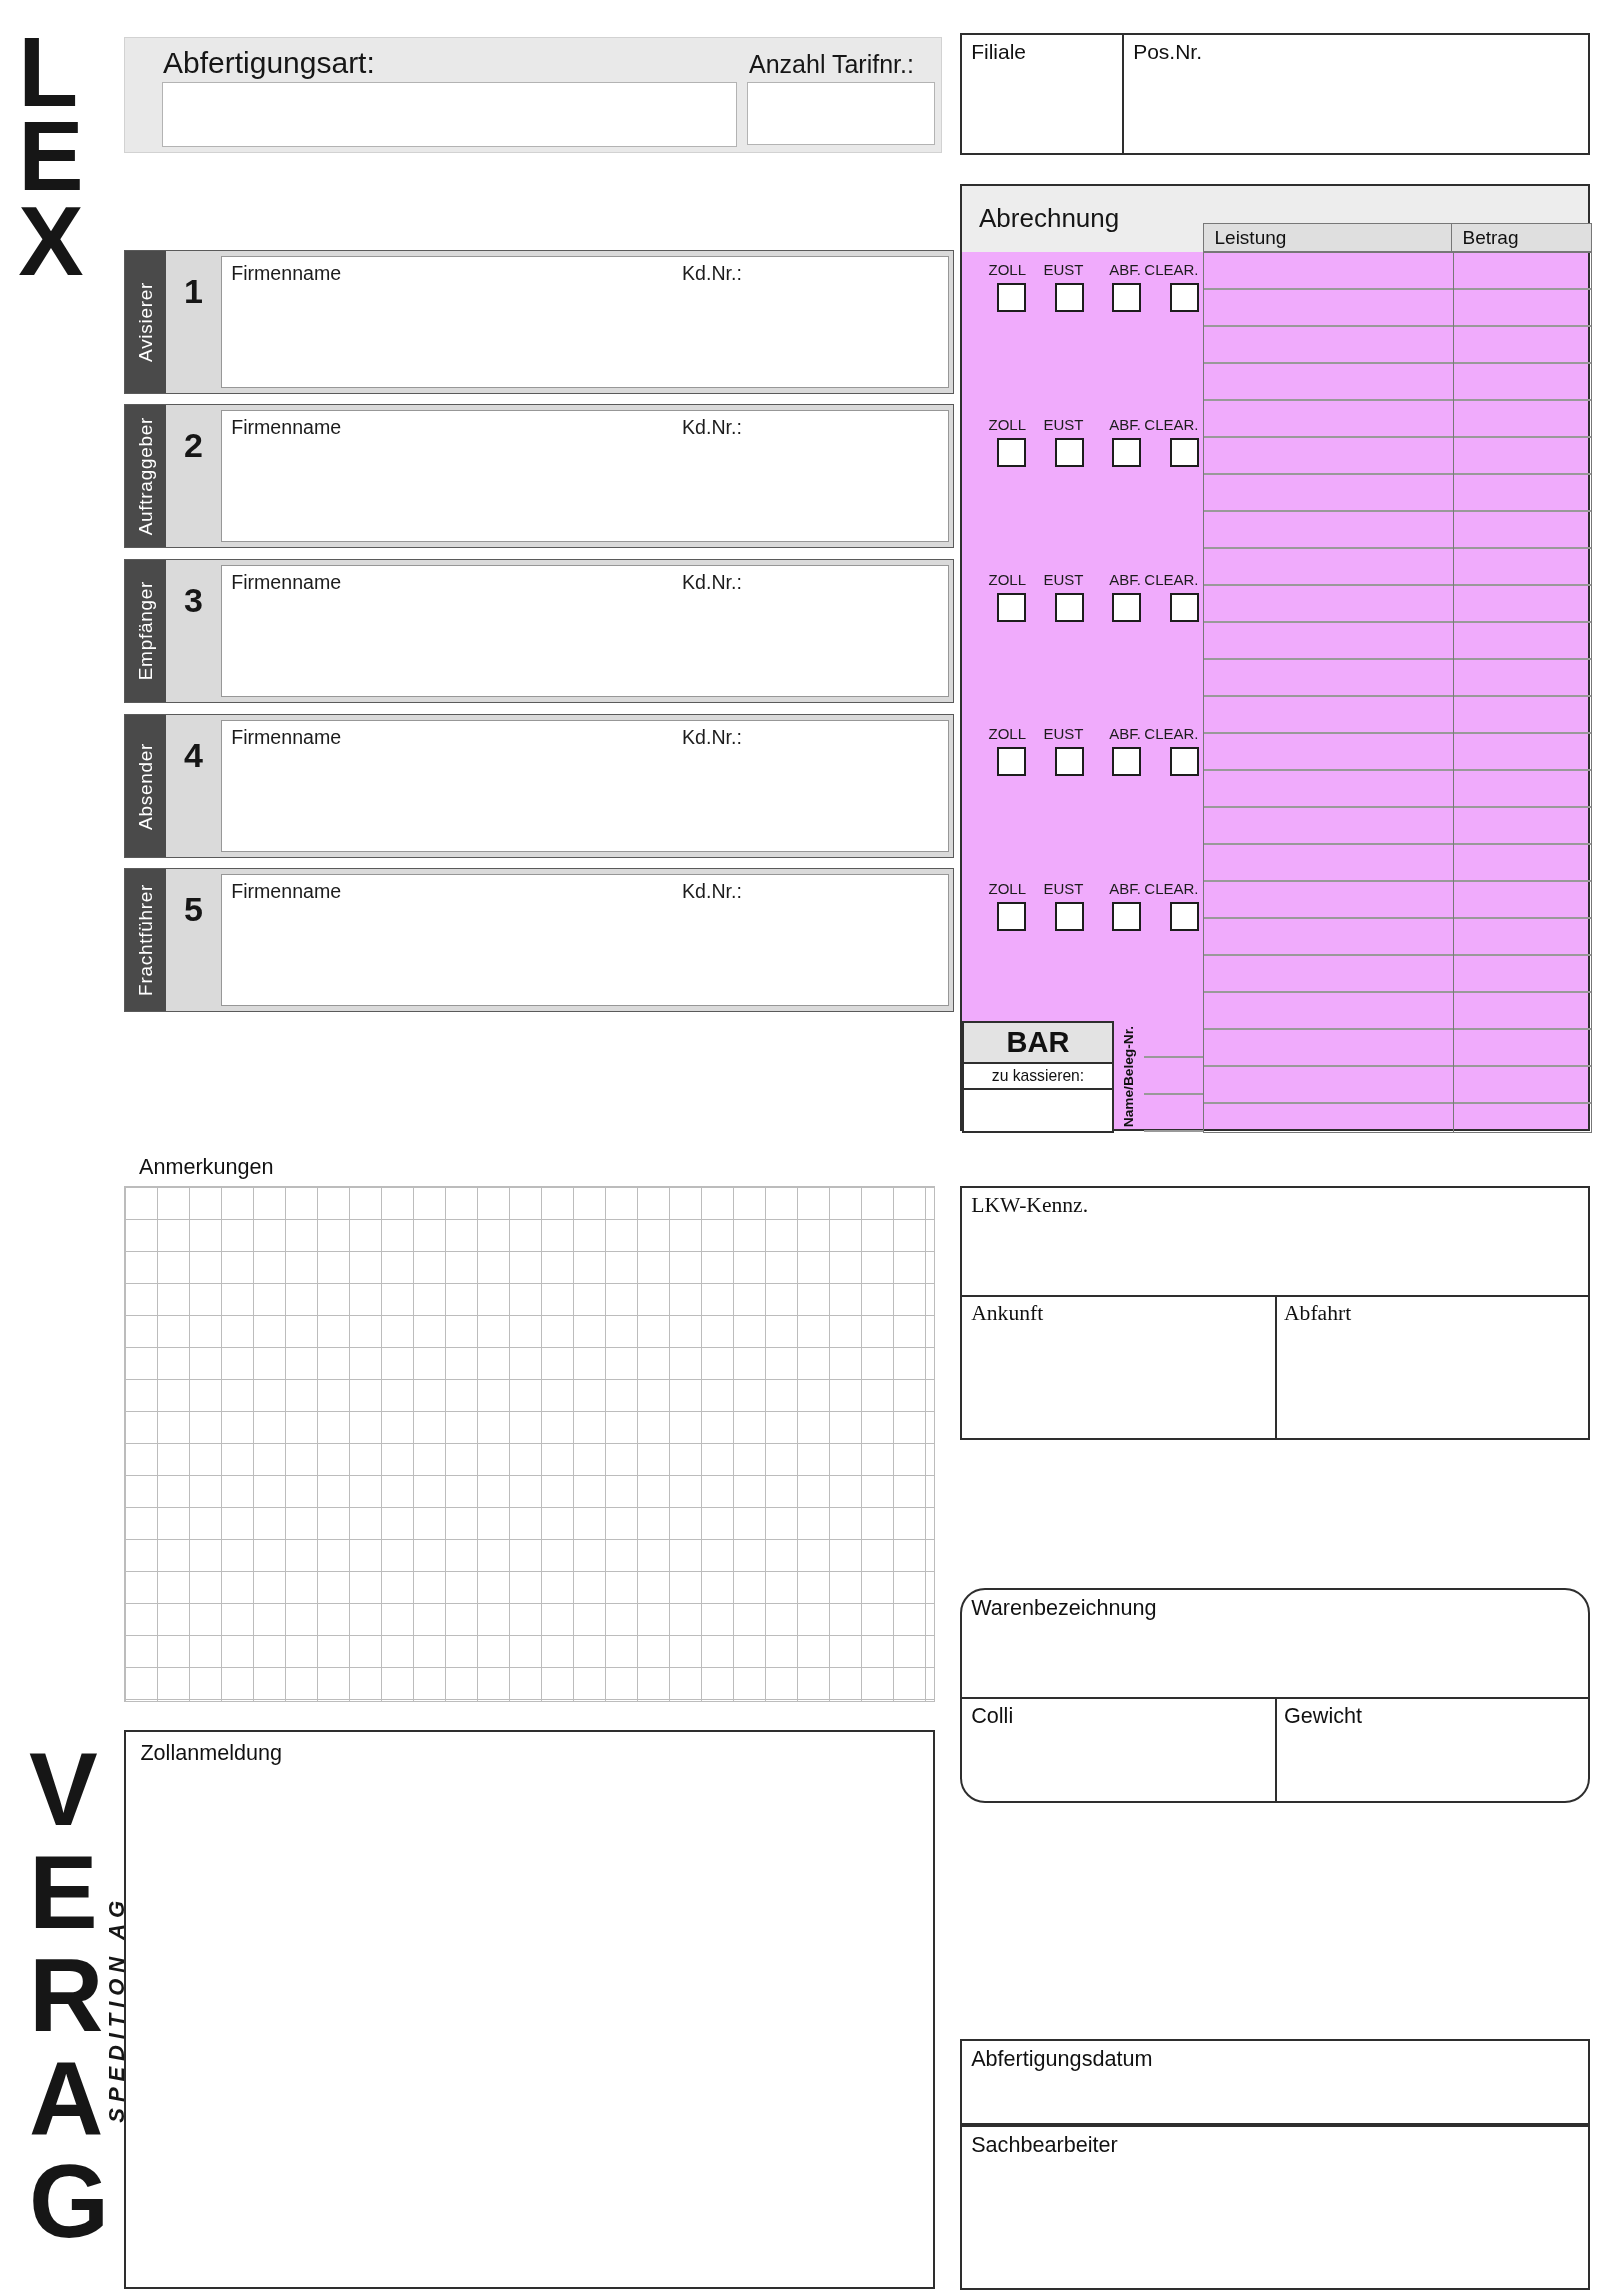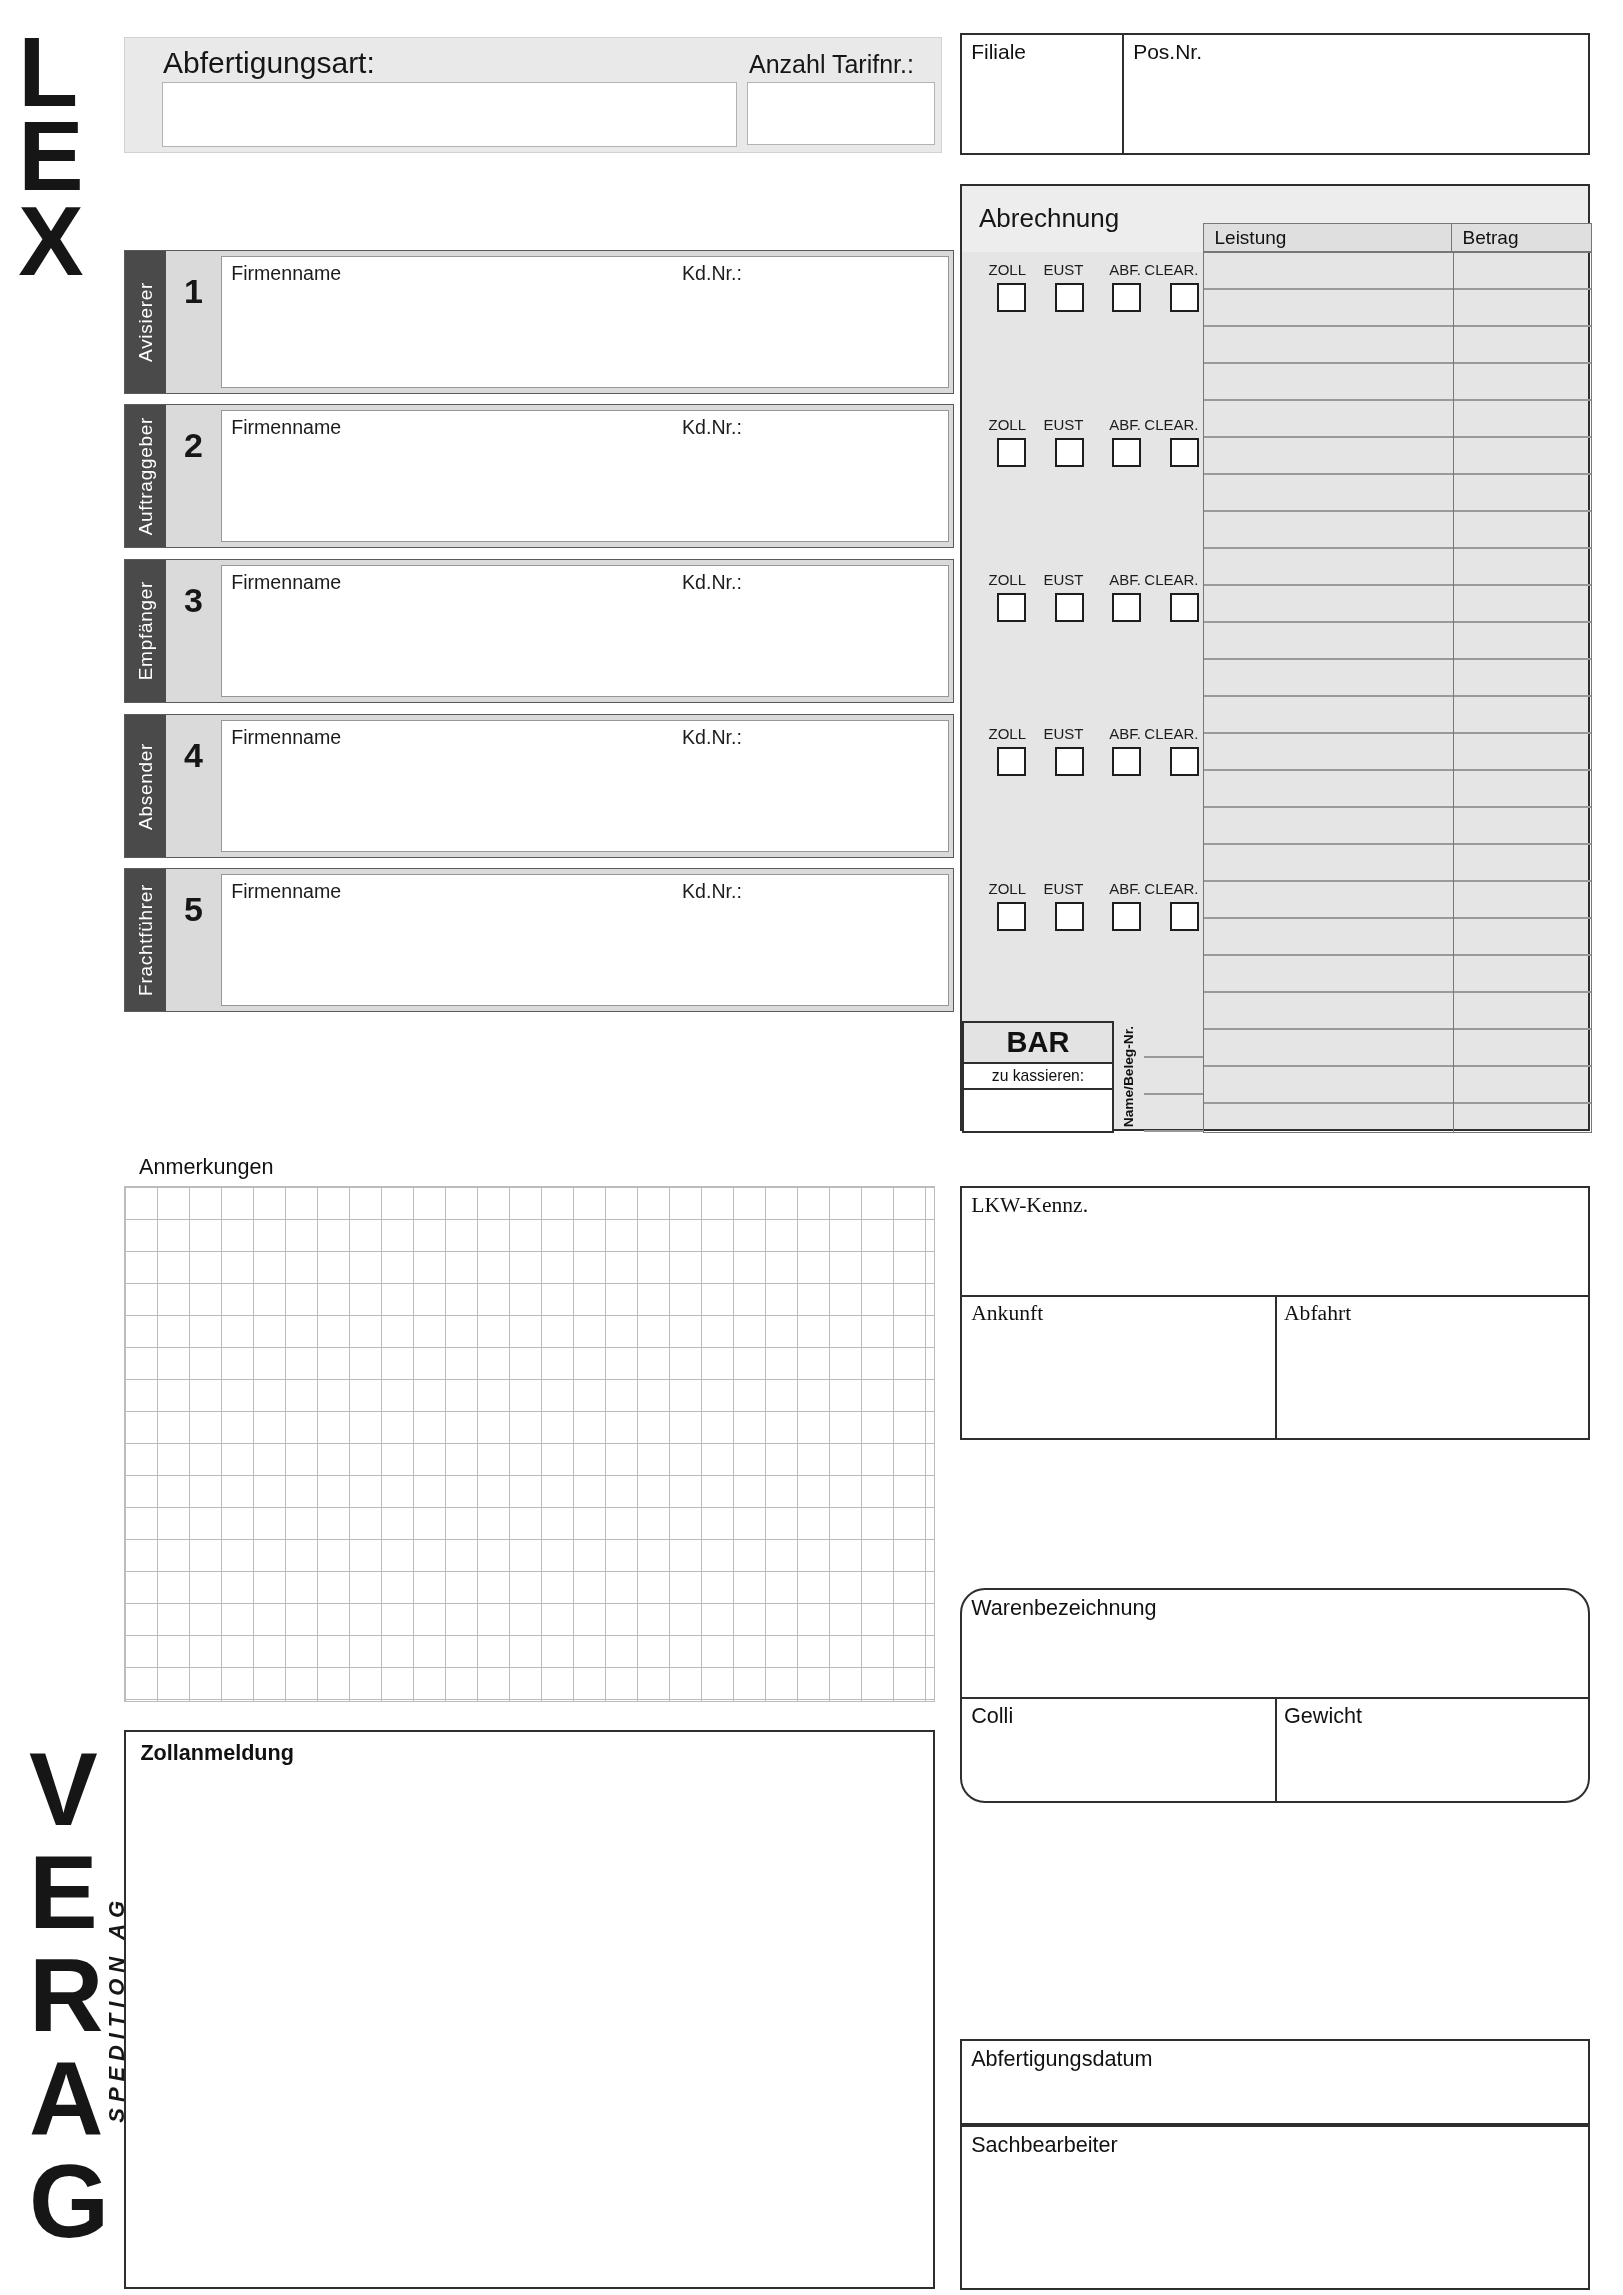--- a/index.html
+++ b/index.html
@@ -41,21 +41,21 @@
   
   .pblock { position:absolute; left:124px; width:830px; height:144px; background:#dadada; border:1.3px solid #5a5a5a; }
   .role { position:absolute; left:0; top:0; width:41px; height:100%; background:#4a4a4a; display:flex; align-items:center; justify-content:center; }
   .role .vtext { font-size:19px; color:#fff; letter-spacing:0.7px; }
   .pnum { position:absolute; left:41px; top:21px; width:55px; text-align:center; font-size:34px; font-weight:bold; color:#161616; }
   .pfield { position:absolute; left:96px; top:5.2px; width:728px; height:132px; background:#fff; border:1.3px solid #979797;padding-left:6px; }
   .flabel { position:absolute; left:9.2px; top:5.2px; font-size:19.6px; color:#1c1c1c; }
   .klabel { position:absolute; left:460px; top:5.2px; font-size:19.6px; color:#1c1c1c; }
 
   
-  .abr { position:absolute; left:960px; top:184px; width:630px; height:947px; border:2px solid #2e2e2e; background:#e5e5e5; }
+  .abr { position:absolute; left:960px; top:184px; width:630px; height:947px; border:2px solid #2e2e2e; background:#f0abfc; }
   .abr-titlebar { position:absolute; left:0; top:0; width:100%; height:66px; background:#ededed; }
   .abr-title { position:absolute; left:17px; top:17px; font-size:26px; color:#161616; }
   .abr-hcell { position:absolute; top:37px; height:29.4px; background:#dfdfdf; border:0.7px solid #777; font-size:19px; line-height:28px; padding-left:10.5px; }
   .abr-hcell.leistung { left:241px; width:249px; }
   .abr-hcell.betrag { left:489px; width:141px; }
   .abr-table { position:absolute; left:241px; top:66px; width:389px; height:881px; border:0.7px solid #777;
     background-image: repeating-linear-gradient(to bottom, transparent 0px, transparent 35px, #999 35px, #999 37px); }
   .abr-divider { position:absolute; left:249px; top:0; height:100%; width:0; border-left:1.3px solid #777; }
 
   .cbgroup { position:absolute; left:6.5px; width:230px; display:flex; }
@@ -88,21 +88,21 @@
   .half-divider { position:absolute; left:313px; top:107px; bottom:0; width:0; border-left:2px solid #2e2e2e; }
   .half-label-left { position:absolute; left:9.2px; top:113px; font-size:21.6px; }
   .half-label-right { position:absolute; left:322px; top:113px; font-size:21.6px; }
   .ware { top:1588px; height:215px;border-radius:25px; }
   .ware .lkw-split { top:107px; }
   .ware .half-divider { top:107px; }
   .datum { top:2039px; height:86px; }
   .sach { top:2125px; height:165px; }
 
   
-  .zoll-box { position:absolute; left:124px; top:1730px; width:811px; height:559px; border:2px solid #2e2e2e; background:#fff;font-weight:bold; }
+  .zoll-box { position:absolute; left:124px; top:1730px; width:811px; height:559px; border:2px solid #2e2e2e; background:#fff; }
   .zoll-label { position:absolute; left:14.4px; top:7.9px; font-size:21.6px; }
 </style>
 </head>
 <body>
 
 <div class="page">
 
   <div class="lex-logo">LEX</div>
 
   <div class="band">

